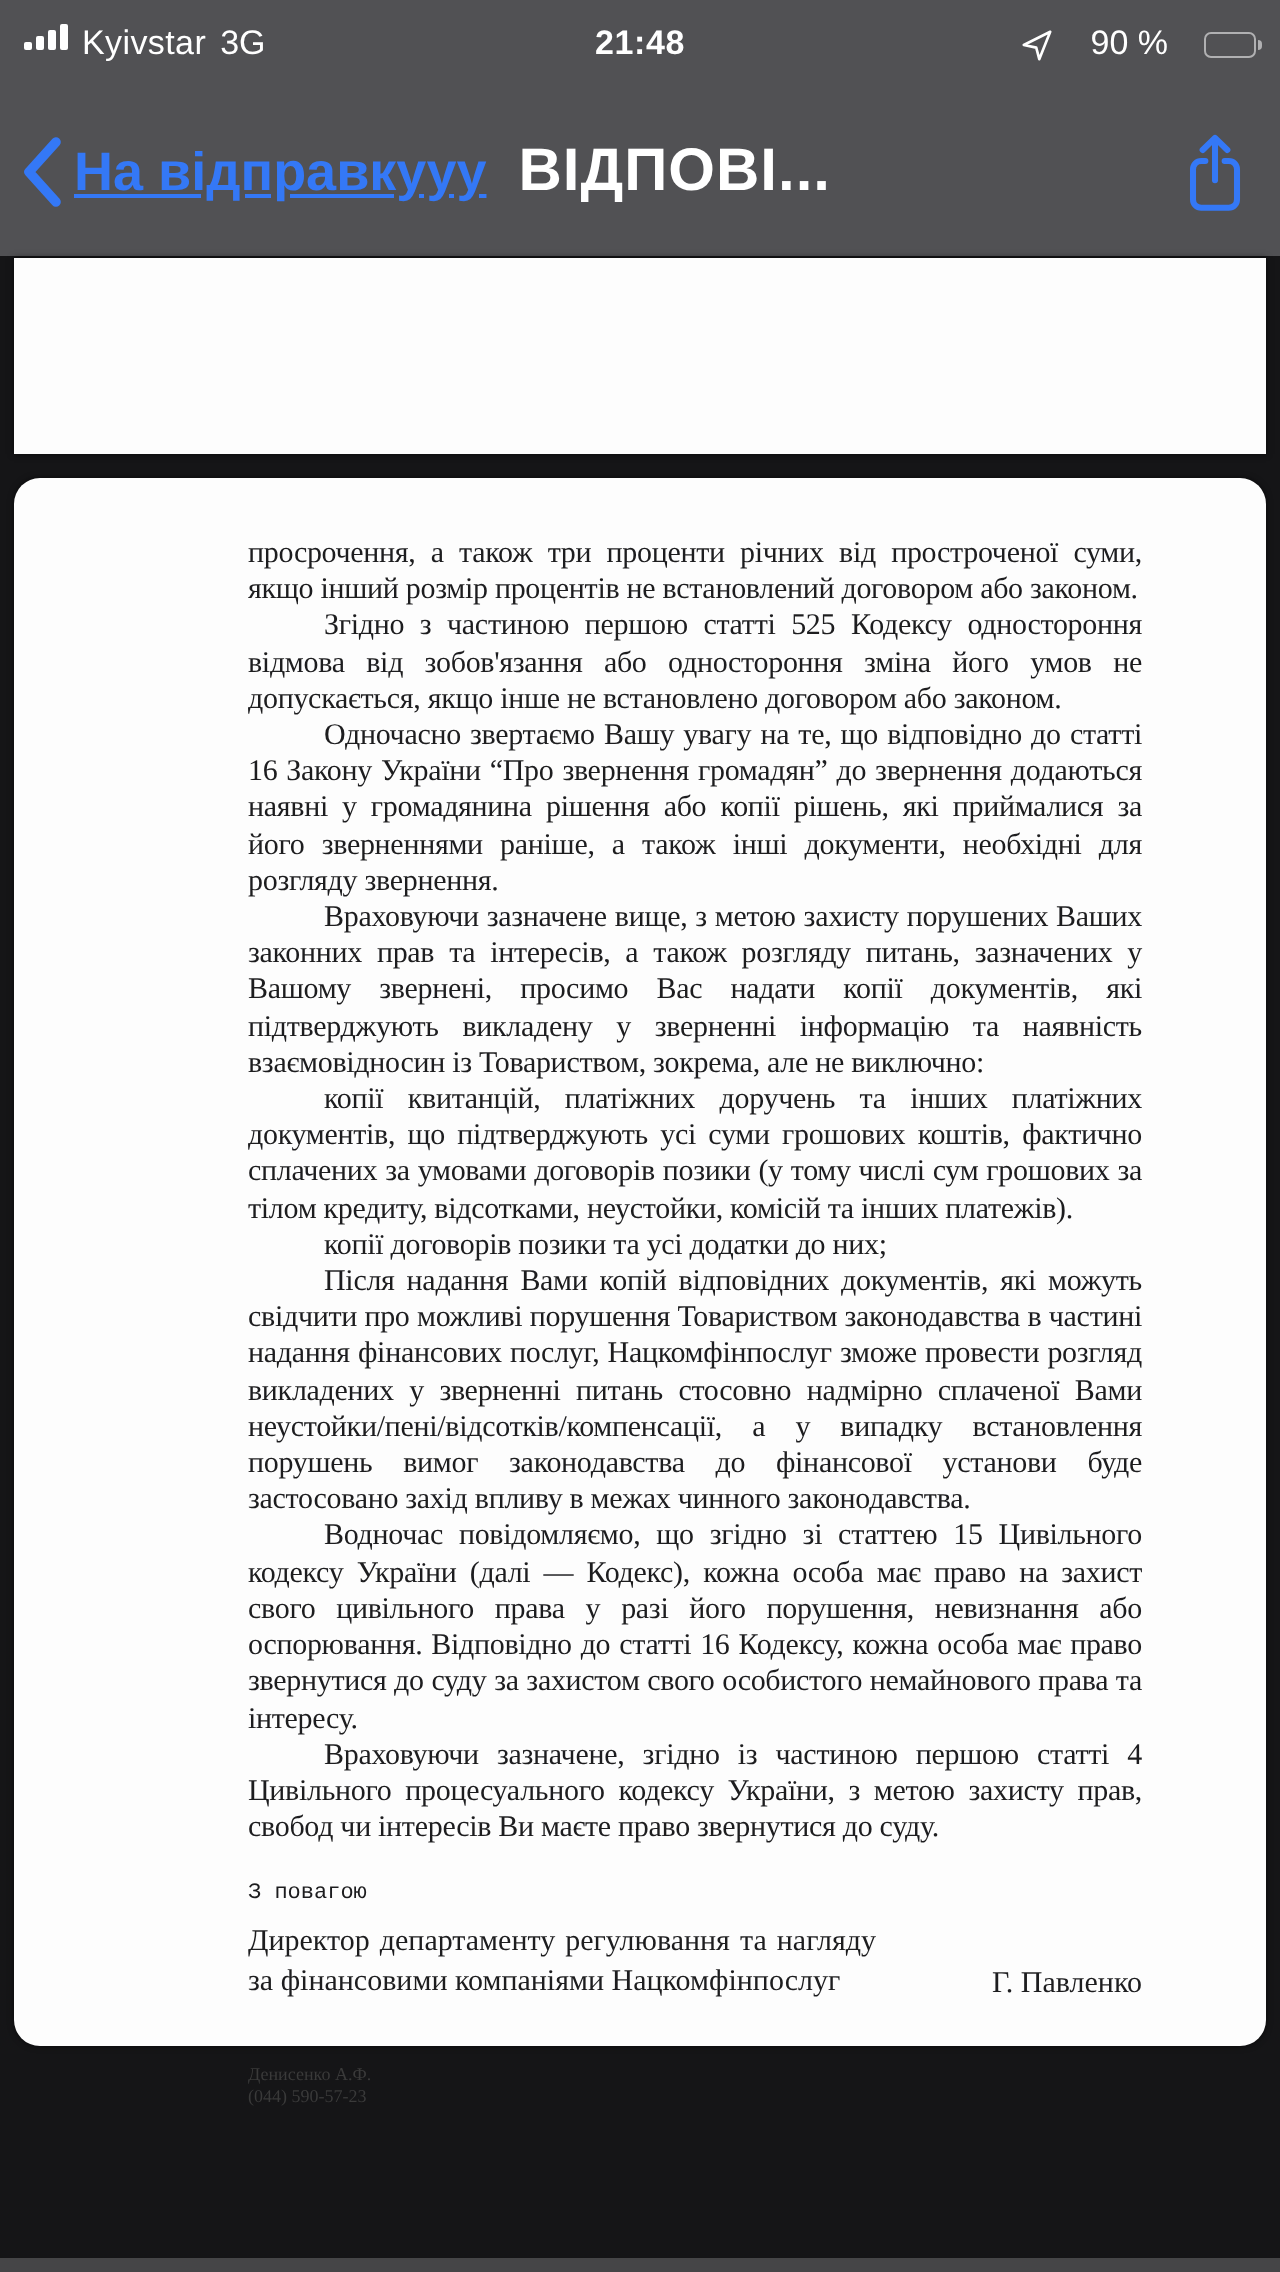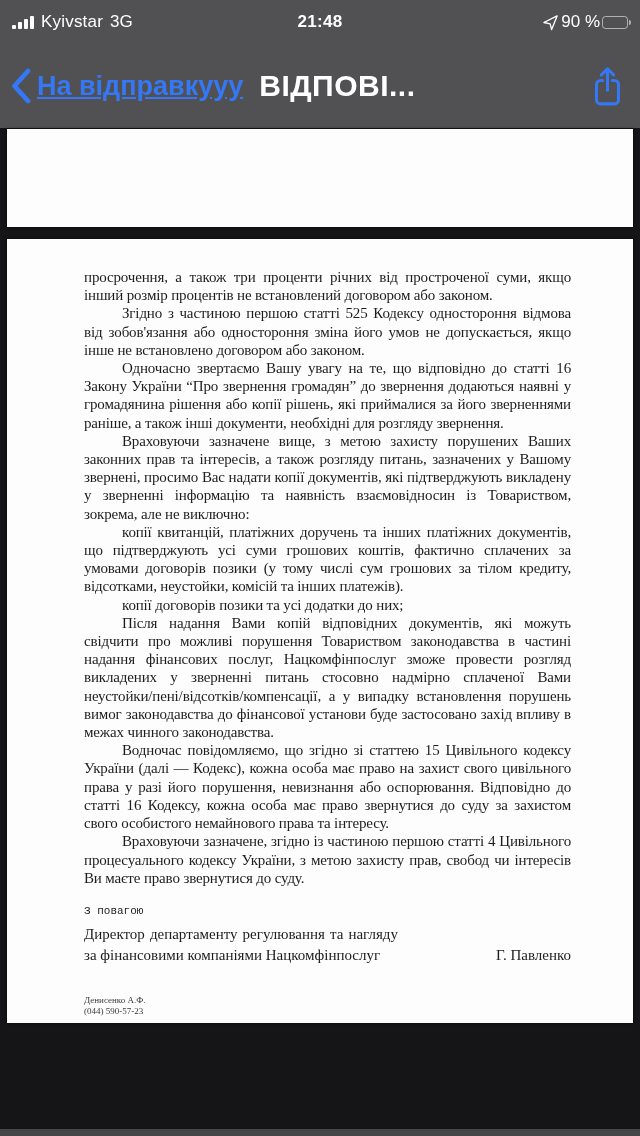--- a/index.html
+++ b/index.html
@@ -13,31 +13,31 @@
   *{box-sizing:border-box;margin:0;padding:0;}
   html,body{background:#000;}
   .screen{
     position:relative;width:640px;height:1136px;overflow:hidden;
     background:var(--screen-bg);
     font-family:"Liberation Sans",sans-serif;
   }
   
   .header{position:absolute;top:0;left:0;width:640px;height:128px;background:var(--header-bg);}
   .status-bar{height:44px;display:flex;align-items:center;padding:0 12px;color:#fff;position:relative;}
-  .sb-left{display:flex;align-items:flex-end;gap:7px;}
+  .sb-left{display:flex;gap:7px;}
   .signal{display:flex;align-items:flex-end;gap:2px;height:13px;margin-bottom:3px;}
   .signal i{display:block;width:4px;background:#fff;border-radius:1px;}
   .signal i:nth-child(1){height:4px;}
   .signal i:nth-child(2){height:7px;}
   .signal i:nth-child(3){height:10px;}
   .signal i:nth-child(4){height:13px;}
   .carrier{font-size:17px;letter-spacing:.2px;}
   .network{font-size:17px;}
   .sb-time{position:absolute;left:50%;transform:translateX(-50%);font-size:17px;font-weight:bold;letter-spacing:.3px;}
-  .sb-right{margin-left:auto;display:flex;align-items:center;gap:0;}
+  .sb-right{margin-left:auto;display:flex;align-items:center;gap:16px;}
   .battery-pct{font-size:17px;margin-left:2px;}
   .battery{position:relative;width:26px;height:13px;border:1px solid rgba(255,255,255,.55);border-radius:3.5px;padding:1px;margin-left:2px;}
   .battery .fill{height:100%;background:#fff;border-radius:1.5px;}
   .battery .nub{position:absolute;right:-4px;top:3.5px;width:2.5px;height:5px;background:rgba(255,255,255,.55);border-radius:0 2px 2px 0;}
   .nav-bar{height:84px;display:flex;align-items:center;padding:0 10px;}
   .back-btn{display:flex;align-items:center;cursor:pointer;font-weight:bold;}
   .back-link{
     color:var(--accent-blue);font-size:27px;text-decoration:underline;
     margin-left:6px;white-space:nowrap;
   }
@@ -47,21 +47,22 @@
   }
   .share-btn{margin-left:auto;margin-right:6px;cursor:pointer;display:flex;align-items:center;}
   
   .page1{
     position:absolute;left:7px;top:129px;width:626px;height:98px;
     background:var(--page-bg);box-shadow:0 0 3px rgba(0,0,0,.6);
   }
   .page2{
     position:absolute;left:7px;top:239px;width:626px;height:784px;
     background:var(--page-bg);box-shadow:0 0 3px rgba(0,0,0,.6);
-    padding:29px 62px 0 77px;
+    padding:29px 62px 0 117px;
+    border-radius:13px;
   }
   .doc-text p{
     font-family:"Liberation Serif",serif;
     font-size:15px;line-height:18.2px;letter-spacing:-0.15px;
     color:var(--doc-text);
     text-align:justify;text-indent:38px;
   }
   .doc-text p.no-indent{text-indent:0;}
   .closing{
     font-family:Liberation Mono, monospace;font-size:11px;line-height:18.2px;

